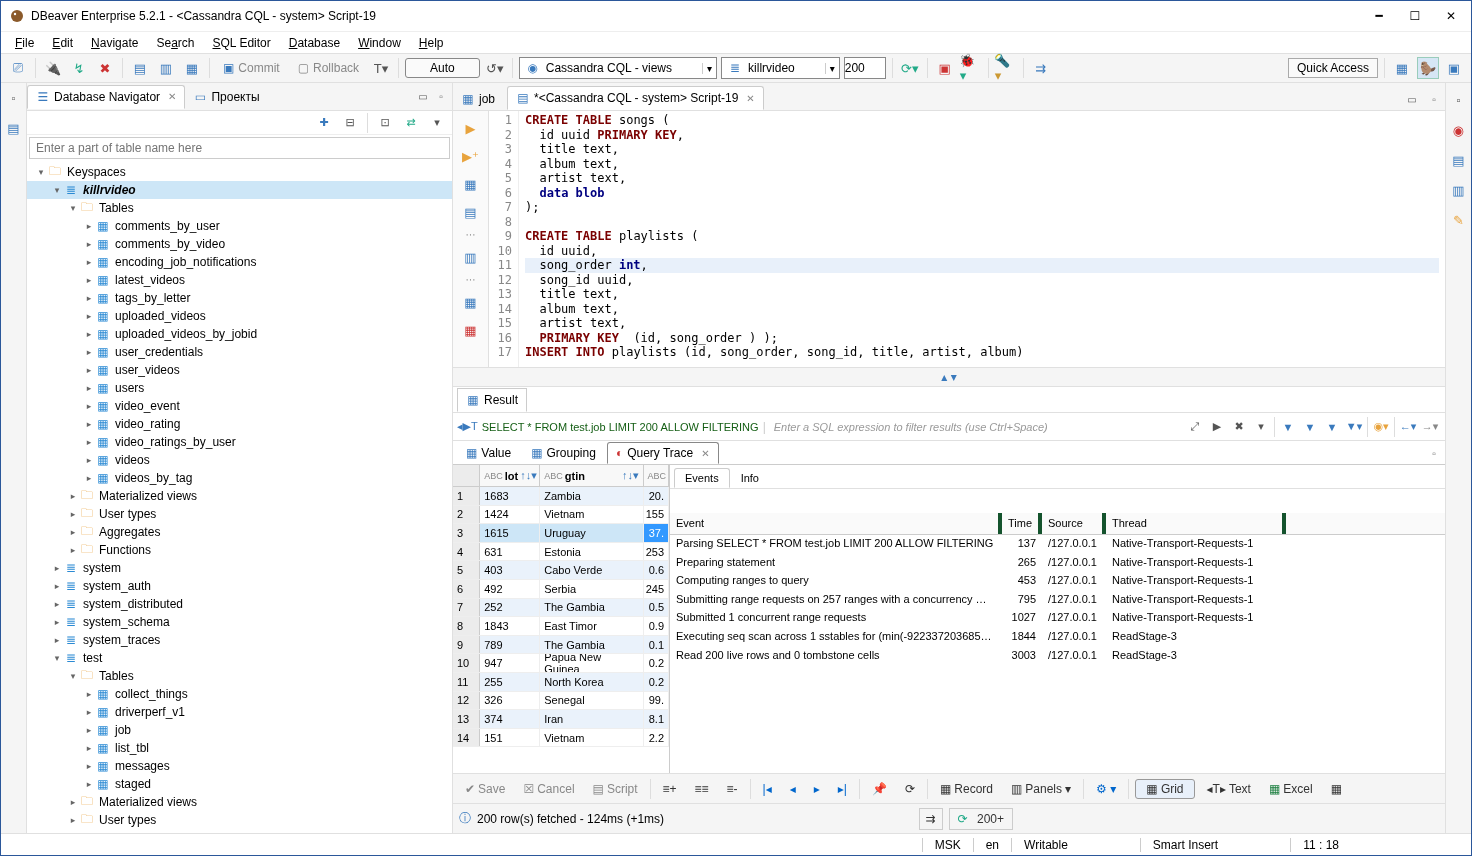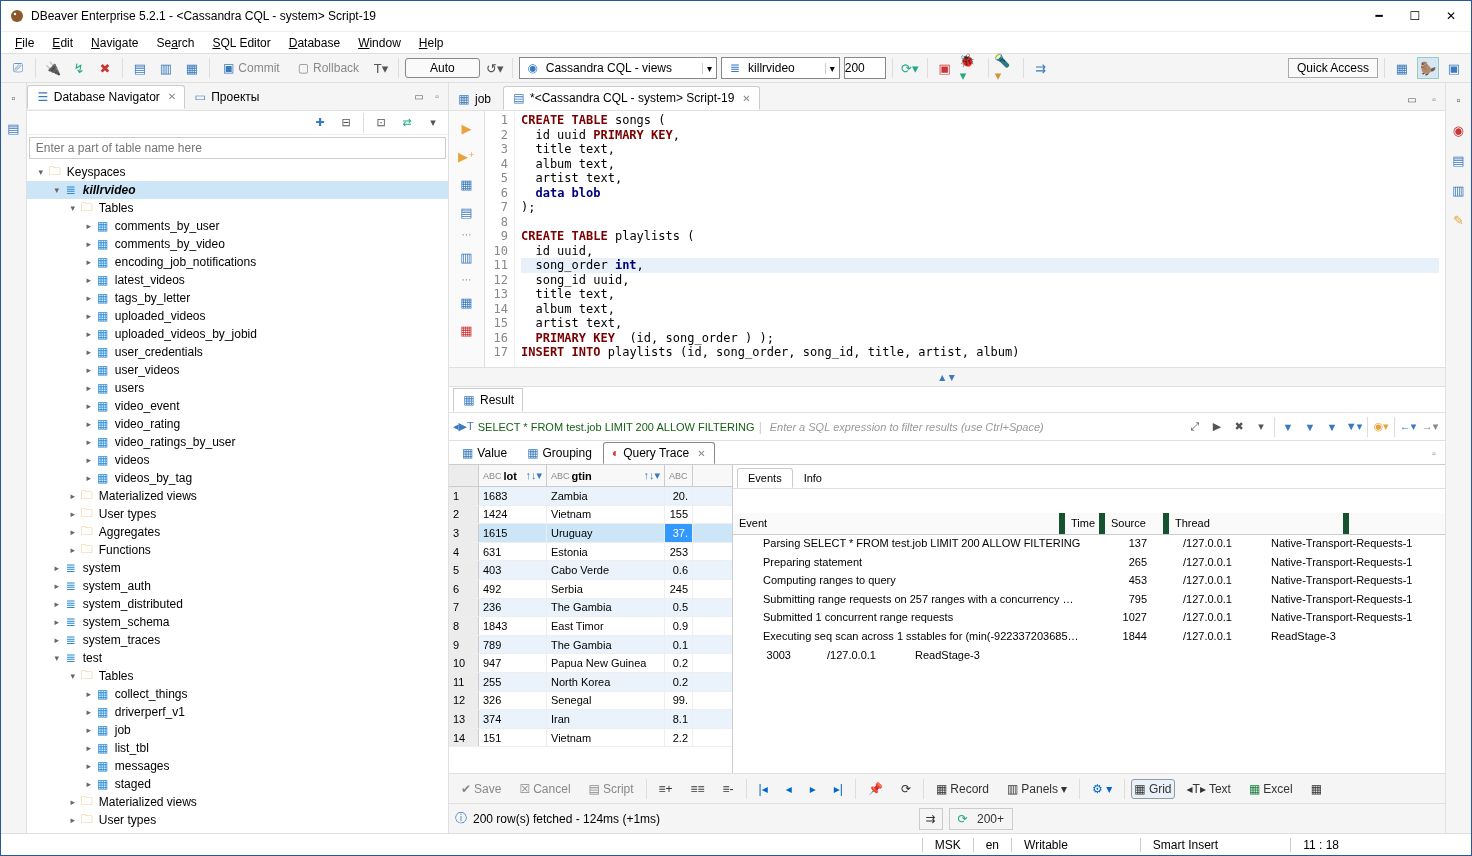--- a/index.html
+++ b/index.html
@@ -56,21 +56,21 @@
   .kw { color: #7a0000; font-weight: bold; }
   .ty { color: #000080; font-weight: bold;}
   .hl { background: #e8f0fa; display:block; width:100%;}
   .splitter { height: 20px; background: #f5f5f5; border-top: 1px solid #e0e0e0; border-bottom:1px solid #e0e0e0; display:flex;align-items:center;justify-content:center;}
   .result-tabs { height: 26px; border-bottom: 1px solid #e0e0e0; display: flex; align-items: flex-end; padding-left:4px;}
   .result-tabs .tab { border: 1px solid #ccc; border-bottom:1px solid #fff;background:#fff;}
   .result-filter { height: 28px; display: flex; align-items: center; border-bottom: 1px solid #e0e0e0; padding: 0 4px;}
   .result-filter .ql { color: #145e14; font-size: 11px; padding: 0 4px;}
   .result-filter .placeholder { color: #999; font-style: italic; margin-left: 8px; font-size: 11px;flex:1;}
   .result-body { flex: 1; display: flex; overflow:hidden;}
-  .grid-wrap { width: 284px; display: flex; flex-direction: column; border-right: 1px solid #ccc;}
+  .grid-wrap { width: 217px; display: flex; flex-direction: column; border-right: 1px solid #ccc;}
   .grid { font-size: 11px; flex:1; overflow:auto;}
   .grid-head { height: 22px; display: flex; background: #f8f8f8; border-bottom: 1px solid #ccc;}
   .gh { border-right: 1px solid #ccc; display: flex; align-items: center; padding: 0 4px; gap:2px; overflow:hidden;}
   .gh0 { width: 30px; background:#ececec;}
   .gh1 { width: 68px; }
   .gh2 { width: 118px; }
   .gh3 { width: 28px; }
   .grid-body-row { height: 18.6px; display: flex; border-bottom: 1px solid #eee;}
   .gc { border-right: 1px solid #eee; display: flex; align-items: center; padding: 0 4px; overflow:hidden;}
   .gc0 { width: 30px; background: #ececec; border-right:1px solid #ccc;}
@@ -81,33 +81,33 @@
   .grid-body-row.srow .gc3 { background: #3399ff; color:#fff;}
   .trace-wrap { flex: 1; display: flex; flex-direction: column; gap: 24px;}
   .trace-tabs { height: 24px; border-bottom: 1px solid #e0e0e0; display: flex; align-items: flex-end; padding-left:4px;}
   .trace-tabs .tab2 { padding: 3px 10px; border: 1px solid #ccc; border-bottom:1px solid #fff; background:#fff;border-top-left-radius:3px;border-top-right-radius:3px;font-size:11px;}
   .trace-tabs .tab2.active { }
   .query-tabs { height: 24px; border-bottom: 1px solid #ccc; display:flex;align-items:flex-end;padding-left:4px;gap:2px;}
   .qtab { padding: 3px 8px; display:flex;align-items:center;gap:4px; border:1px solid transparent;font-size:12px;}
   .qtab.active { border: 1px solid #888; border-bottom:1px solid #fff; background:#fff;border-top-left-radius:3px;border-top-right-radius:3px;}
   .trace-table { flex:1; font-size:11px; overflow:auto;}
   .tt-head { display:flex; height:22px; background:#fafafa; border-bottom:1px solid #ccc;}
-  .tt-head > div { border-right:6px solid #14532d; padding:4px 6px;}
+  .tt-head > div { border-right:4px solid #14532d; padding:4px 6px;}
   .tt-row { display:flex; height:18.6px;}
-  .tt-row > div { padding:2px 6px; overflow:hidden; text-overflow:ellipsis; white-space:nowrap;margin-left:24px;}
+  .tt-row > div { padding:2px 6px; overflow:hidden; text-overflow:ellipsis; white-space:nowrap;}
   .tc0 { width: 332px;}
   .tc1 { width: 40px; text-align:right;}
   .tc2 { width: 64px;}
   .tc3 { width: 180px;}
   .bottom-bar { height: 30px; border-top: 1px solid #e0e0e0; display: flex; align-items: center; gap:6px; padding:0 6px; background:#f5f5f5;}
   .bb-btn { padding: 2px 6px; color:#888; display:flex; align-items:center;gap:3px;font-size:12px;}
   .bb-sep { width:1px; height:20px; background:#ddd;}
   .bb-btn.dark{ color:#333;}
   .bb-btn.blue { color:#06c;}
-  .gridbtn { border:1px solid #999; border-radius:3px; background:#e8f0fa; padding:2px 2px;color:#333;}
+  .gridbtn { border:1px solid #999; border-radius:3px; background:#e8f0fa; padding:2px 10px;color:#333;}
   .status-bar { height: 30px; border-top:1px solid #e0e0e0; display:flex;align-items:center;padding:0 6px;gap:6px;background:#f5f5f5;}
   .bottom-status { height: 22px; border-top:1px solid #e0e0e0; display:flex;align-items:center; font-size:12px;}
   .bottom-status .cell { border-left:1px solid #ccc; padding: 0 12px;}
   .rightstrip { width: 26px; background: #f5f5f5; border-left:1px solid #e0e0e0;display:flex;flex-direction:column;align-items:center;gap:8px;padding-top:6px;}
 </style>
 </head>
 <body>
 
 <div class="titlebar">
   <span class="logo">
@@ -564,21 +564,21 @@
                   <div class="gc gc3">0.6</div>
                 </div>
                 <div class="grid-body-row">
                   <div class="gc gc0">6</div>
                   <div class="gc gc1">492</div>
                   <div class="gc gc2">Serbia</div>
                   <div class="gc gc3">245</div>
                 </div>
                 <div class="grid-body-row alt" style="background: rgb(234, 242, 251);">
                   <div class="gc gc0">7</div>
-                  <div class="gc gc1">236</div>
+                  <div class="gc gc1">252</div>
                   <div class="gc gc2">The Gambia</div>
                   <div class="gc gc3">0.5</div>
                 </div>
                 <div class="grid-body-row">
                   <div class="gc gc0">8</div>
                   <div class="gc gc1">1843</div>
                   <div class="gc gc2">East Timor</div>
                   <div class="gc gc3">0.9</div>
                 </div>
                 <div class="grid-body-row alt" style="background: rgb(234, 242, 251);">
@@ -664,20 +664,21 @@
                   <div class="tc2">/127.0.0.1</div>
                   <div class="tc3">Native-Transport-Requests-1</div>
                 </div>
                 <div class="tt-row">
                   <div class="tc0">Executing seq scan across 1 sstables for (min(-9223372036854…</div>
                   <div class="tc1">1844</div>
                   <div class="tc2">/127.0.0.1</div>
                   <div class="tc3">ReadStage-3</div>
                 </div>
                 <div class="tt-row">
+                  <div class="tc0">Read 200 live rows and 0 tombstone cells</div>
                   <div class="tc1">3003</div>
                   <div class="tc2">/127.0.0.1</div>
                   <div class="tc3">ReadStage-3</div>
                 </div>
               </div>
           </div>
         </div>
       </div>
 
       <div class="bottom-bar">

